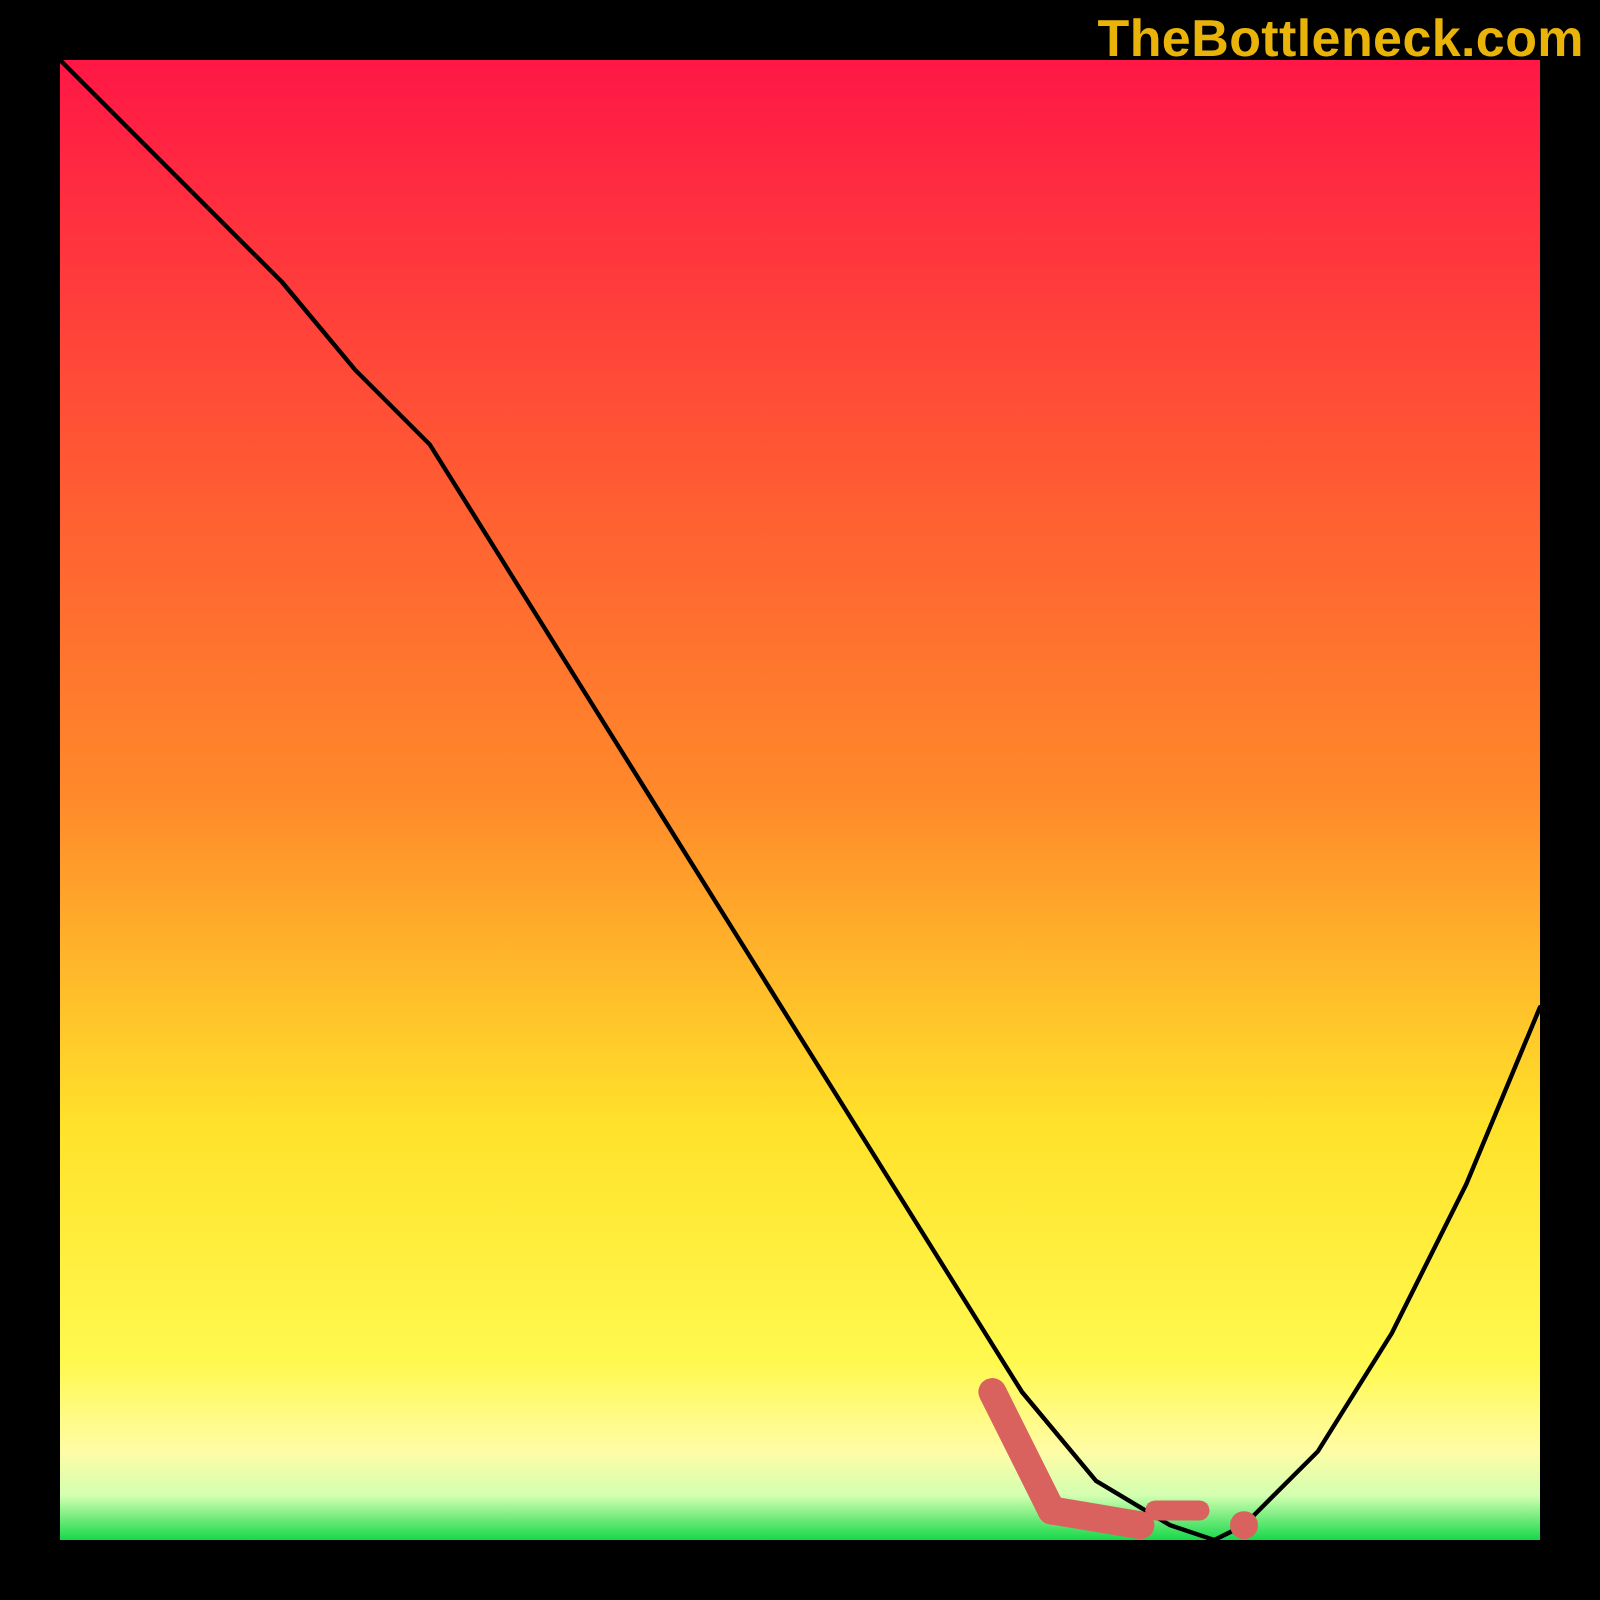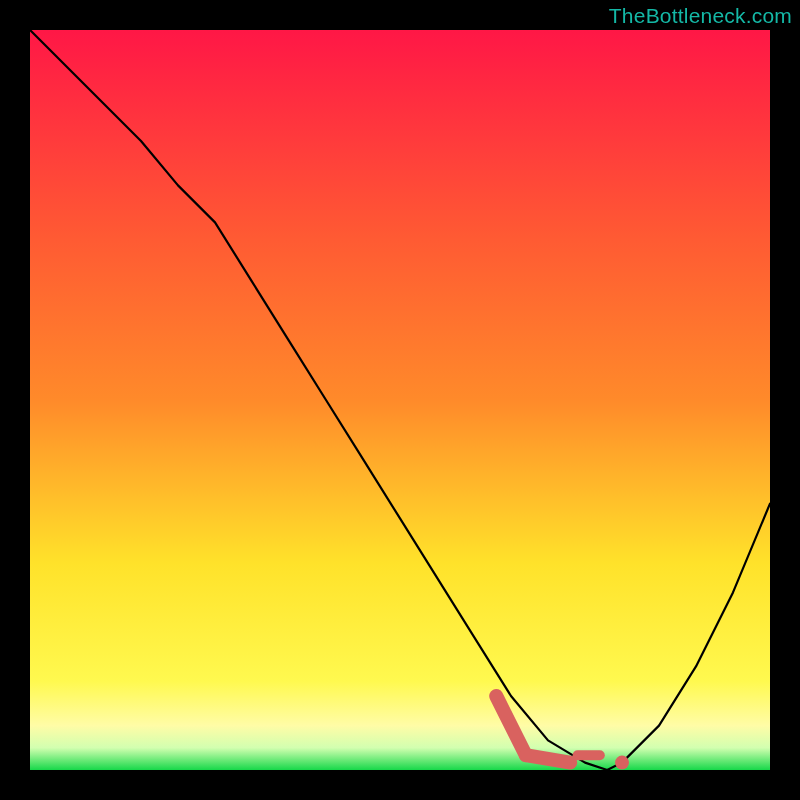--- a/index.html
+++ b/index.html
@@ -14,23 +14,23 @@
   .frame {
     position: relative;
     width: 800px;
     height: 800px;
     background: #000;
   }
   .watermark {
     position: absolute;
     top: 4px;
     right: 8px;
-    color: #14b8a6;
-    font-size: 21px;
-    font-weight: 400;
+    color: #eab308;
+    font-size: 26px;
+    font-weight: 700;
     letter-spacing: 0.2px;
   }
   .plot {
     position: absolute;
     left: 30px;
     top: 30px;
     width: 740px;
     height: 740px;
   }
   .plot svg {

